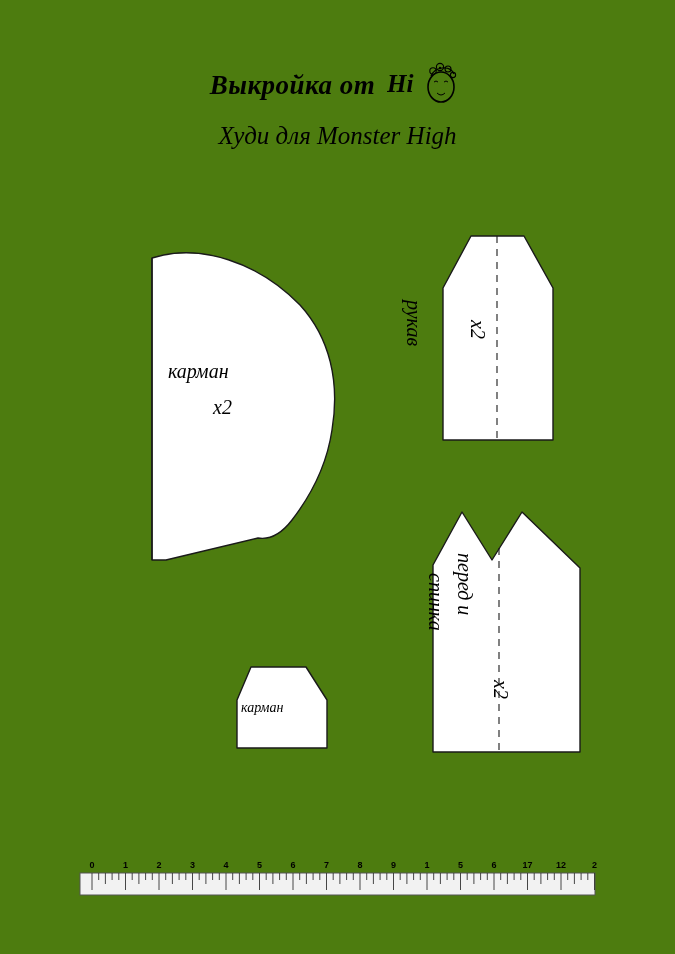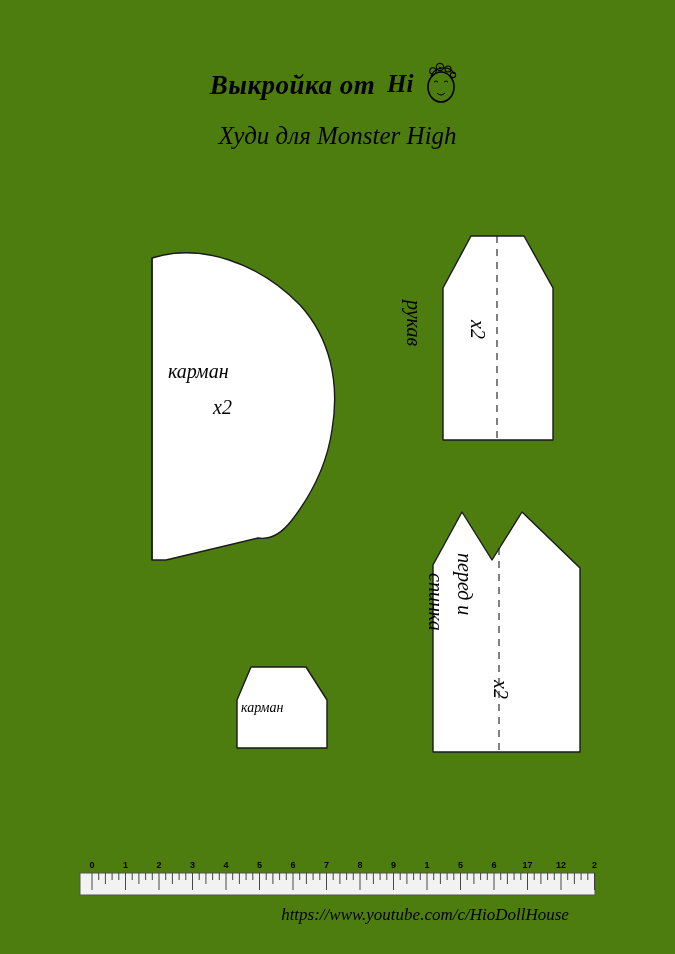--- a/index.html
+++ b/index.html
@@ -325,15 +325,14 @@
     <span class="ruler-num" style="left:280px">8</span>
     <span class="ruler-num" style="left:313.5px">9</span>
     <span class="ruler-num" style="left:347px">1</span>
     <span class="ruler-num" style="left:380.5px">5</span>
     <span class="ruler-num" style="left:414px">6</span>
     <span class="ruler-num" style="left:447.5px">17</span>
     <span class="ruler-num" style="left:481px">12</span>
     <span class="ruler-num" style="left:514.5px">2</span>
   </div>
 
-  <div class="footer-url">https://www.youtube.com/c/HioDollHouse</div>
 
 </div>
 
 </body></html>

